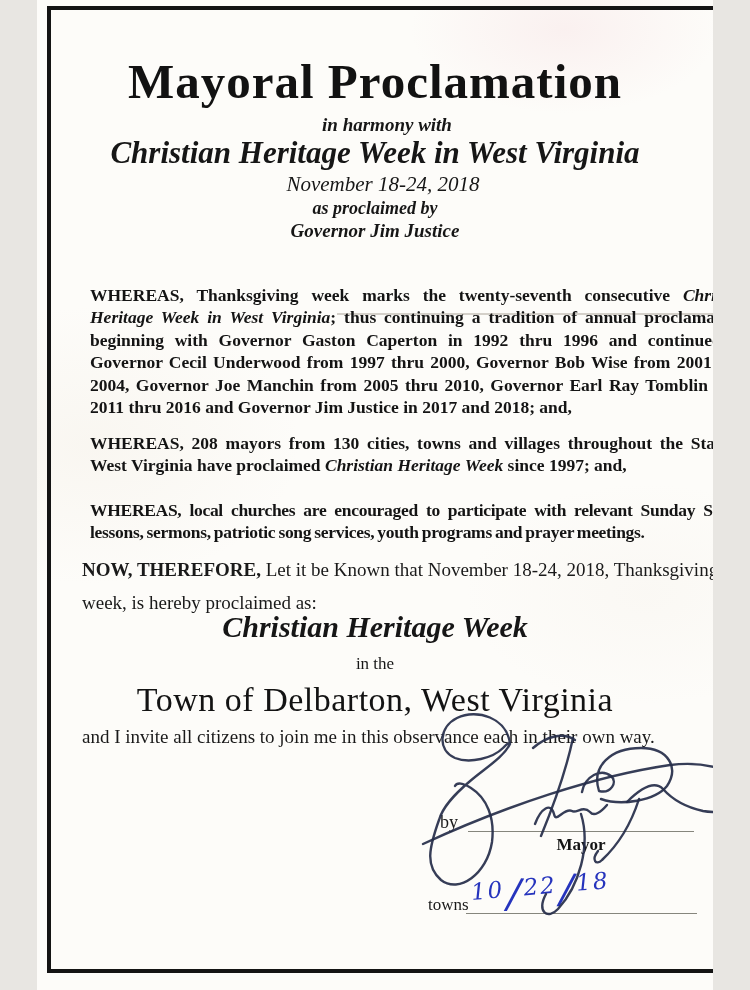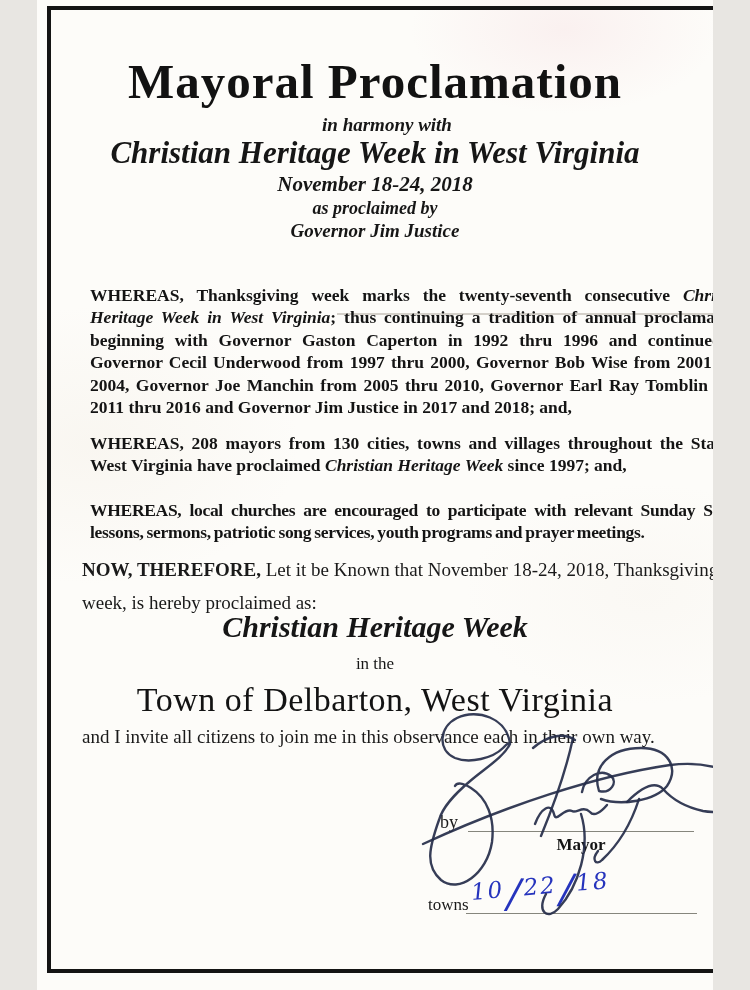--- a/index.html
+++ b/index.html
@@ -19,21 +19,21 @@
   .frame{
     position:absolute;left:10px;top:6px;width:718px;height:967px;
     border:4px solid #141414;
     box-sizing:border-box;
     pointer-events:none;
   }
   .centered{position:absolute;left:0;width:100%;text-align:center;line-height:1.06;}
   .doc-title{top:56px;font-size:49px;font-weight:700;letter-spacing:1px;color:#121212;}
   .harmony{top:115px;font-size:19px;font-weight:700;font-style:italic;padding-left:12px;}
   .event{top:137px;font-size:31px;font-weight:700;font-style:italic;}
-  .dates{top:173px;font-size:21px;font-weight:700;font-style:italic;}
+  .dates{top:173px;font-size:21px;font-weight:400;font-style:italic;padding-left:8px;}
   .proclaimed{top:199px;font-size:18px;font-weight:700;font-style:italic;}
   .governor{top:221px;font-size:19px;font-weight:700;font-style:italic;}
 
   .para{
     position:absolute;left:45px;width:661px;margin:8px;
     font-size:17.5px;font-weight:700;line-height:22.4px;
     text-align:justify;color:#141414;
   }
   .para .it{font-style:italic;}
   #w1{top:276px;}

